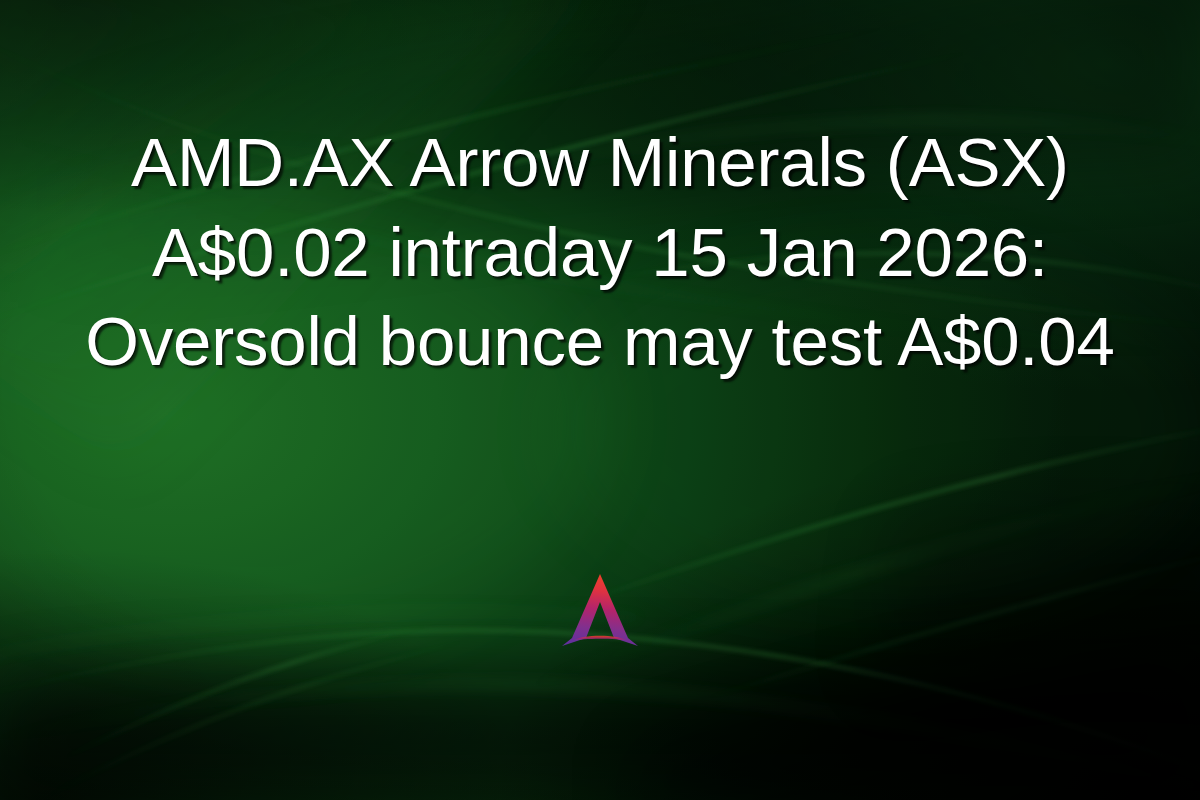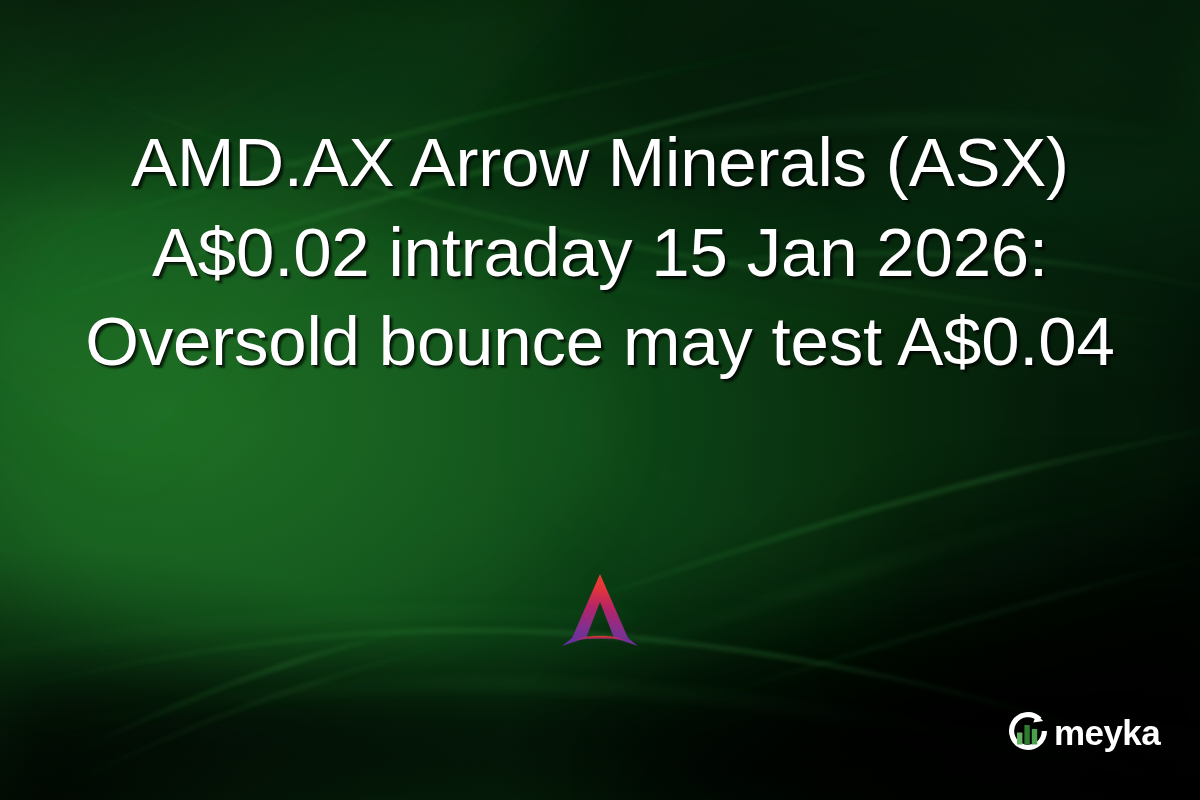--- a/index.html
+++ b/index.html
@@ -210,27 +210,14 @@
              L76,70
              L86,78
              L62,70
              L48,34
              L34,70
              L10,78
              L20,70 Z" fill="url(#arrowGrad)"></path>
     <path d="M20,73 C32,66 64,66 76,73 C64,70 32,70 20,73 Z" fill="url(#arrowGrad)" opacity="0.85"></path>
   </svg>
 
-  <div class="logo">
-    <svg class="logo-mark" viewBox="0 0 48 48">
-
-      <path d="M35.6,11.4 A16.4,16.4 0 1 0 40.4,23" fill="none" stroke="#ffffff" stroke-width="5.2" stroke-linecap="butt"></path>
-
-      <path d="M32.2,6.2 L39.2,13.0 L29.4,14.6 Z" fill="#ffffff"></path>
-
-      <rect x="13.0" y="24.5" width="5.4" height="12.0" rx="0.6" fill="#5fb35f"></rect>
-      <rect x="20.4" y="17.0" width="5.4" height="19.5" rx="0.6" fill="#2e7a33"></rect>
-      <rect x="27.8" y="21.0" width="5.4" height="15.5" rx="0.6" fill="#4aa04f"></rect>
-    </svg>
-    <span class="logo-word">meyka</span>
-  </div>
 
 </div>
 
 </body></html>

